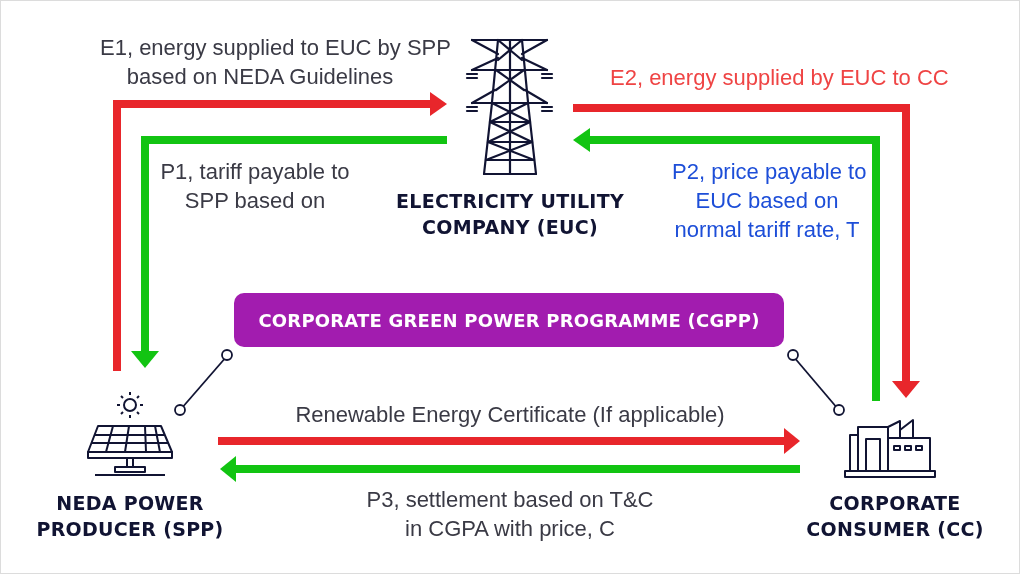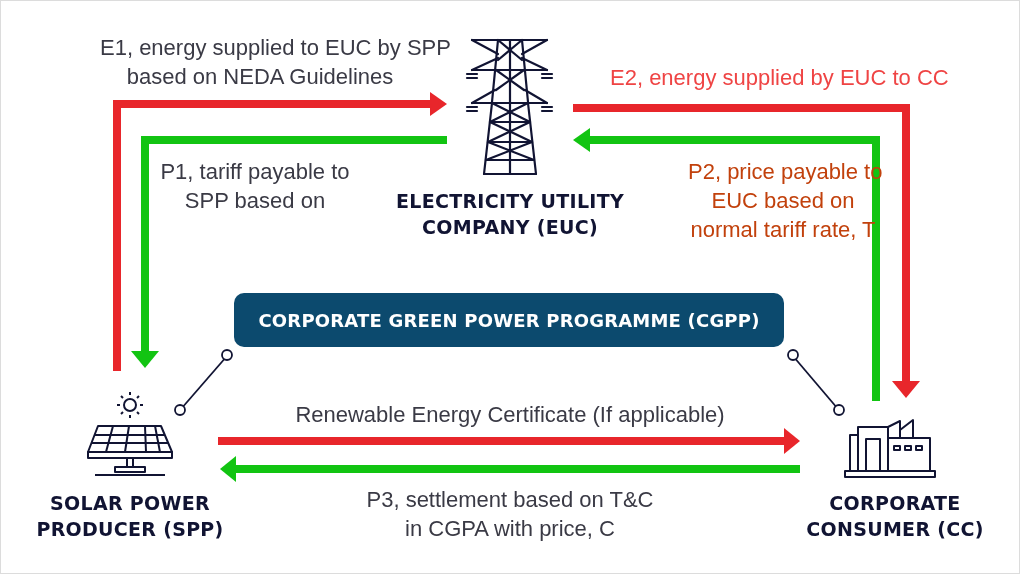--- a/index.html
+++ b/index.html
@@ -141,41 +141,41 @@
   <div>E1, energy supplied to EUC by SPP</div>
   <div>based on NEDA Guidelines</div>
 </div>
 <div class="lbl" style="left: 160px; top: 157px; width: 190px; color: rgb(58, 58, 69);">
   <div>P1, tariff payable to</div>
   <div>SPP based on</div>
 </div>
 <div class="lbl" style="left: 610px; top: 63px; width: 300px; text-align: right; color: #ef4444;">
   <div>E2, energy supplied by EUC to CC</div>
 </div>
-<div class="lbl" style="left: 688px; top: 157px; width: 190px; color: #c2410c;">
+<div class="lbl" style="left: 672px; top: 157px; width: 190px; color: #1d4ed8;">
   <div>P2, price payable to</div>
   <div>EUC based on</div>
   <div>normal tariff rate, T</div>
 </div>
 <div class="lbl" style="left: 290px; top: 400px; width: 440px; color: rgb(58, 58, 69);">
   <div>Renewable Energy Certificate (If applicable)</div>
 </div>
 <div class="lbl" style="left: 340px; top: 485px; width: 340px; color: rgb(58, 58, 69);">
   <div>P3, settlement based on T&amp;C</div>
   <div>in CGPA with price, C</div>
 </div>
 
 <div class="entity" style="left: 380px; top: 188px; width: 260px; color: rgb(17, 20, 51);">
   <div>ELECTRICITY UTILITY</div>
   <div>COMPANY (EUC)</div>
 </div>
 <div class="entity" style="left: 30px; top: 490px; width: 200px; color: rgb(17, 20, 51);">
-  <div>SOLAR POWER</div>
+  <div>NEDA POWER</div>
   <div>PRODUCER (SPP)</div>
 </div>
 <div class="entity" style="left: 795px; top: 490px; width: 200px; color: rgb(17, 20, 51);">
   <div>CORPORATE</div>
   <div>CONSUMER (CC)</div>
 </div>
 
-<div class="cgpp" style="background: #0c4a6e;">
+<div class="cgpp" style="background: #a21caf;">
   <span>CORPORATE GREEN POWER PROGRAMME (CGPP)</span>
 </div>
 
 </body></html>

